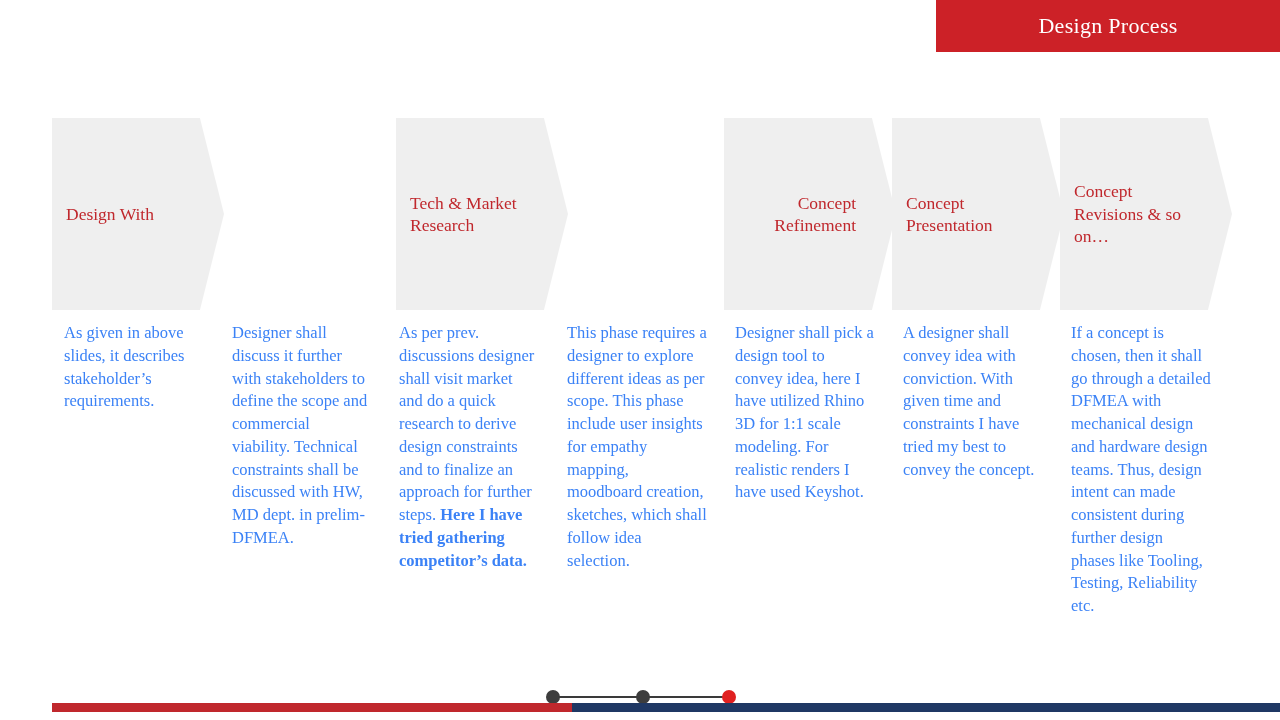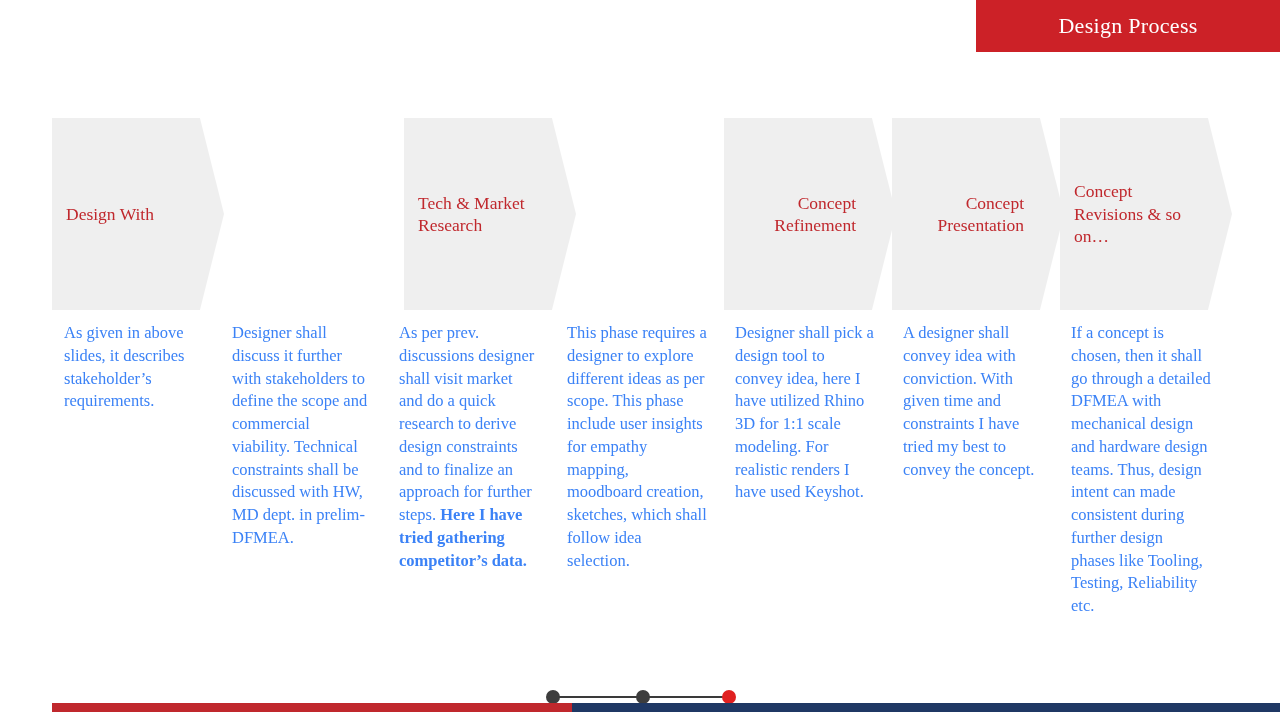--- a/index.html
+++ b/index.html
@@ -13,21 +13,21 @@
     font-family: "Liberation Sans", sans-serif;
     overflow: hidden;
     position: relative;
   }
 
   
   .header-bar {
     position: absolute;
     top: 0;
     right: 0;
-    width: 304px;
+    width: 344px;
     height: 52px;
     background: #cc2127;
     display: flex;
     align-items: center;
     justify-content: center;
   }
   .header-title {
     color: #ffffff;
     font-family: "Liberation Serif", serif;
     font-size: 22px;
@@ -139,27 +139,27 @@
 <body>
 
 <div class="header-bar">
   <span class="header-title">Design Process</span>
 </div>
 
 <div class="chevron-row">
   <div class="chevron" style="left:0px;">
       <span class="chevron-title">Design With</span>
     </div>
-  <div class="chevron" style="left:352px;">
+  <div class="chevron" style="left:344px;">
       <span class="chevron-title">Tech &amp; Market Research</span>
     </div>
   <div class="chevron" style="left:672px;text-align:right;">
       <span class="chevron-title">Concept Refinement</span>
     </div>
-  <div class="chevron" style="left:840px;text-align:right;">
+  <div class="chevron" style="left:840px;">
       <span class="chevron-title">Concept Presentation</span>
     </div>
   <div class="chevron" style="left:1008px;">
       <span class="chevron-title">Concept Revisions &amp; so on…</span>
     </div>
 </div>
 
 <div class="body-row">
   <div class="body-col" style="left:12px;"><span>As given in above slides, it describes stakeholder’s requirements.</span><span class="bold"></span></div>
   <div class="body-col" style="left:180px;"><span>Designer shall discuss it further with stakeholders to define the scope and commercial viability. Technical constraints shall be discussed with HW, MD dept. in prelim-DFMEA.</span><span class="bold"></span></div>

